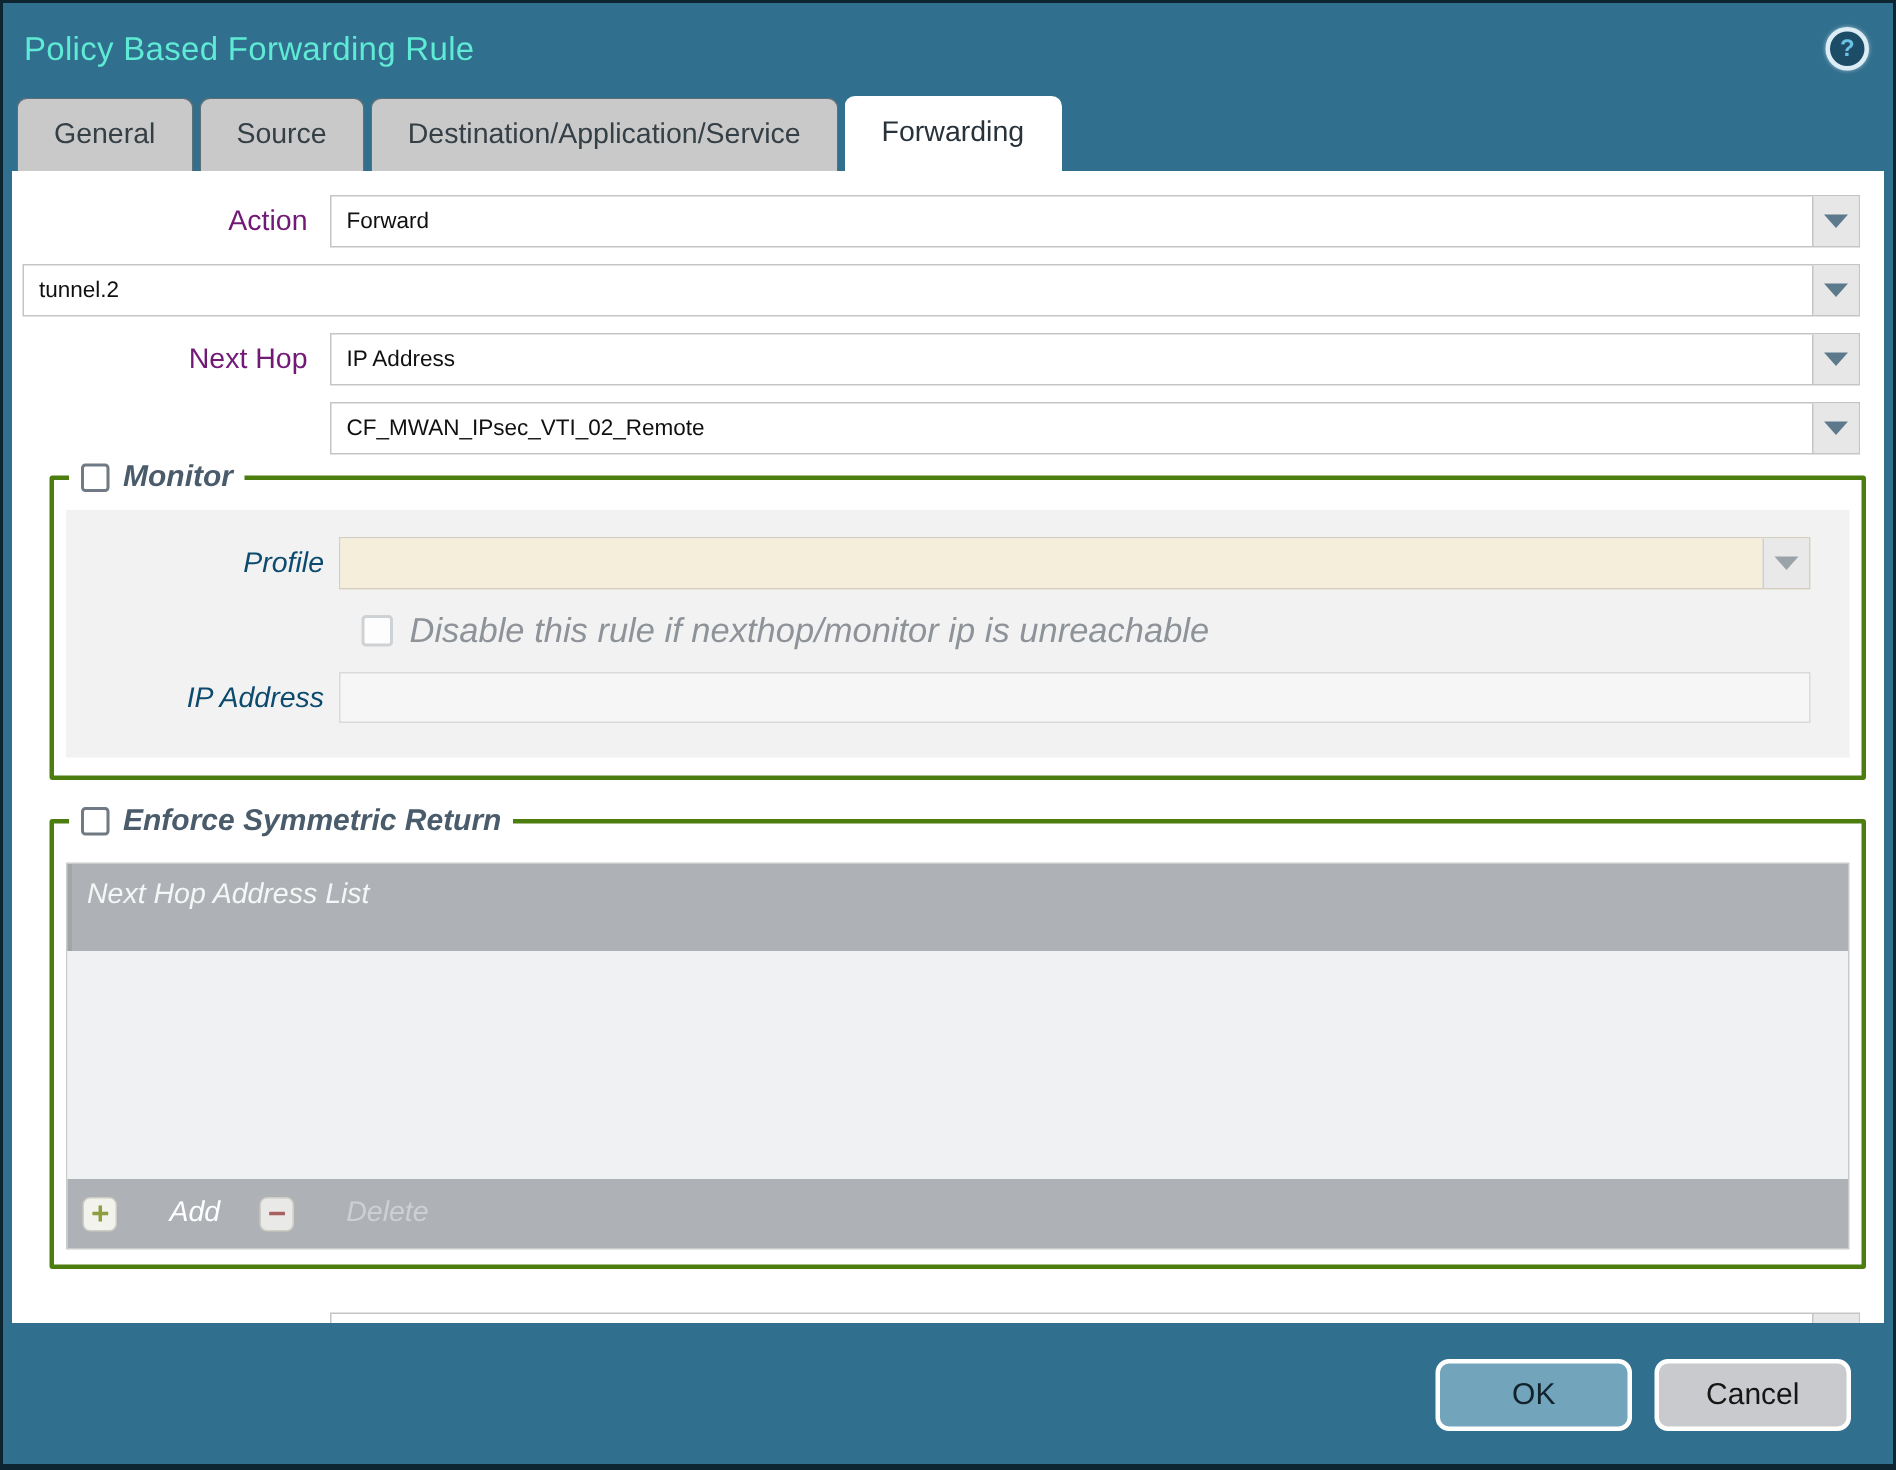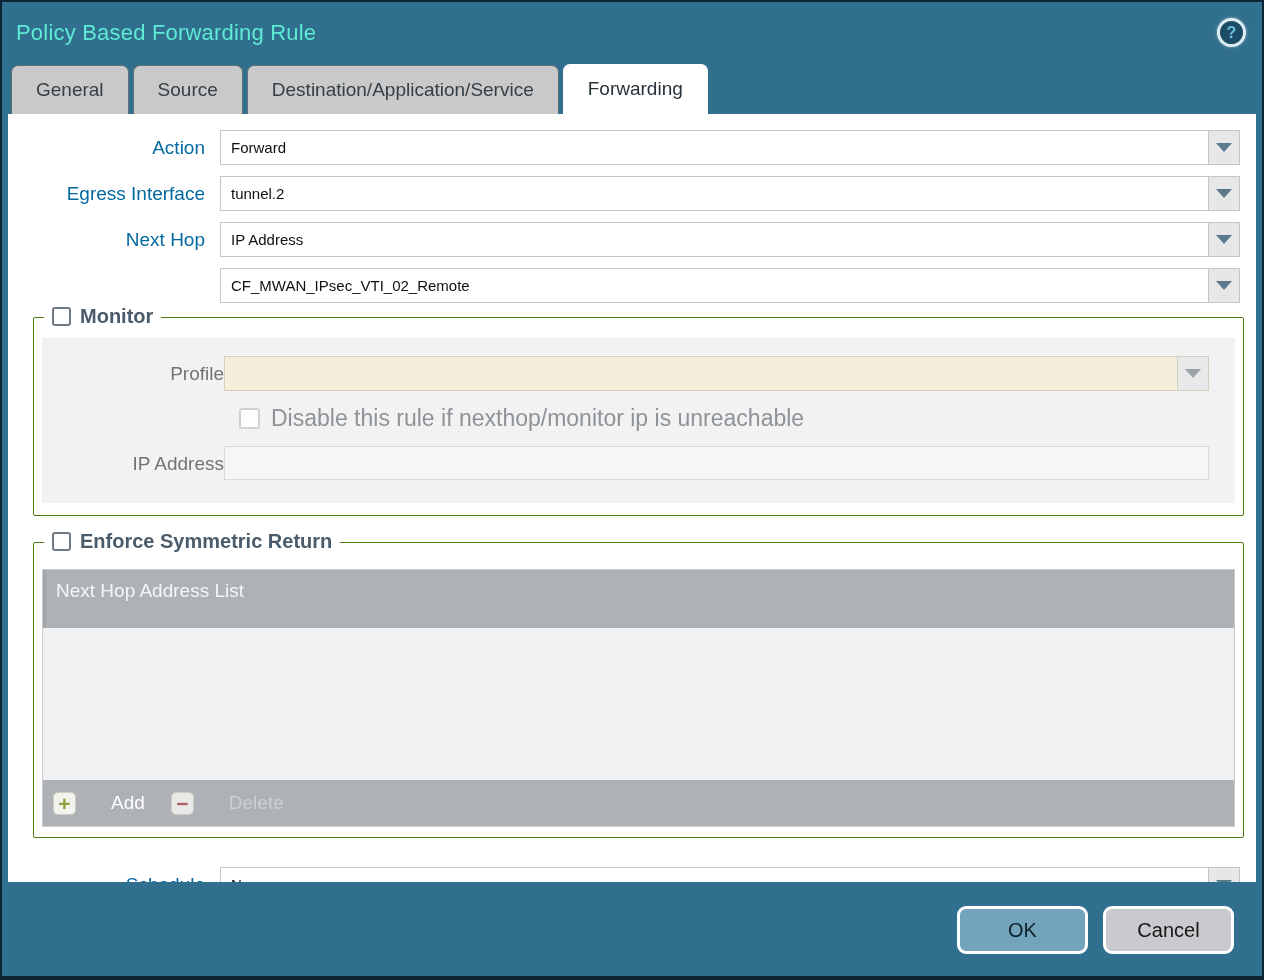--- a/index.html
+++ b/index.html
@@ -60,21 +60,21 @@
     background: #ffffff;
     margin: 0 6px;
     height: 768px;
     padding-top: 16px;
     overflow: hidden;
   }
 
   .form-row { display: flex; margin-bottom: 11px; }
   .form-label {
     width: 205px; text-align: right; padding-right: 8px;
-    font-size: 19px; color: #0369a1; line-height: 35px;
+    font-size: 19px; color: #701a75; line-height: 35px;
     white-space: nowrap;
   }
   .form-field { flex: 1; margin-left: 7px; margin-right: 16px; display: flex; }
 
   .dropdown {
     flex: 1; display: flex;
     border: 1px solid #c5c5c5;
     height: 35px; background: #fff; cursor: pointer;
   }
   .dropdown .dd-value {
@@ -92,23 +92,24 @@
     width: 0; height: 0;
     border-left: 8px solid transparent;
     border-right: 8px solid transparent;
     border-top: 9px solid #5c7a8c;
   }
   .caret.dim { border-top-color: #9aa3a8; }
 
   
   .fieldset {
     position: relative;
-    border: 1px solid #4d7c0f;
+    border: 3px solid #4d7c0f;
     margin: 14px 12px 0 25px;
     border-radius: 2px;
+    font-style: italic;
   }
   .legend {
     position: absolute; top: -13px; left: 10px;
     background: #ffffff; padding: 0 8px;
     display: flex; align-items: center; gap: 9px;
   }
   .legend .cb {
     width: 19px; height: 19px;
     border: 2px solid #707a84; border-radius: 3px;
     background: #fff; cursor: pointer;
@@ -118,22 +119,22 @@
     white-space: nowrap;
   }
 
   .fs-body {
     background: #f2f2f2;
     margin: 20px 8px 12px 8px;
     padding: 10px 0 14px 0;
   }
   .fs-row { display: flex; margin: 8px 0; }
   .fs-label {
-    width: 182px; text-align: right; 
-    font-size: 19px; color: #737373; line-height: 35px;
+    width: 182px; text-align: right; padding-right: 10px;
+    font-size: 19px; color: #0c4a6e; line-height: 35px;
     white-space: nowrap;
   }
   .fs-field { flex: 1; margin-right: 26px; display: flex; }
 
   .dropdown.disabled { border-color: #d5cfc0; cursor: default; }
   .dropdown.disabled .dd-value { background: #f5eedb; }
   .dropdown.disabled .dd-btn { background: #e9e9e9; border-left-color: #cfcfcf; cursor: default; }
 
   .cb-inline-row { display: flex; align-items: center; gap: 11px; margin: 14px 0 14px 197px; }
   .cb.disabled { border: 2px solid #cfd2d4; background: #fdfdfd; width: 21px; height: 21px; border-radius: 3px; }
@@ -222,21 +223,20 @@
         <div class="dropdown">
           <div class="dd-value">Forward</div>
           <div class="dd-btn">
             <span class="caret"></span>
           </div>
         </div>
       </div>
     </div>
 
     <div class="form-row">
-      <div class="form-label">Egress Interface</div>
       <div class="form-field">
         <div class="dropdown">
           <div class="dd-value">tunnel.2</div>
           <div class="dd-btn">
             <span class="caret"></span>
           </div>
         </div>
       </div>
     </div>
 

